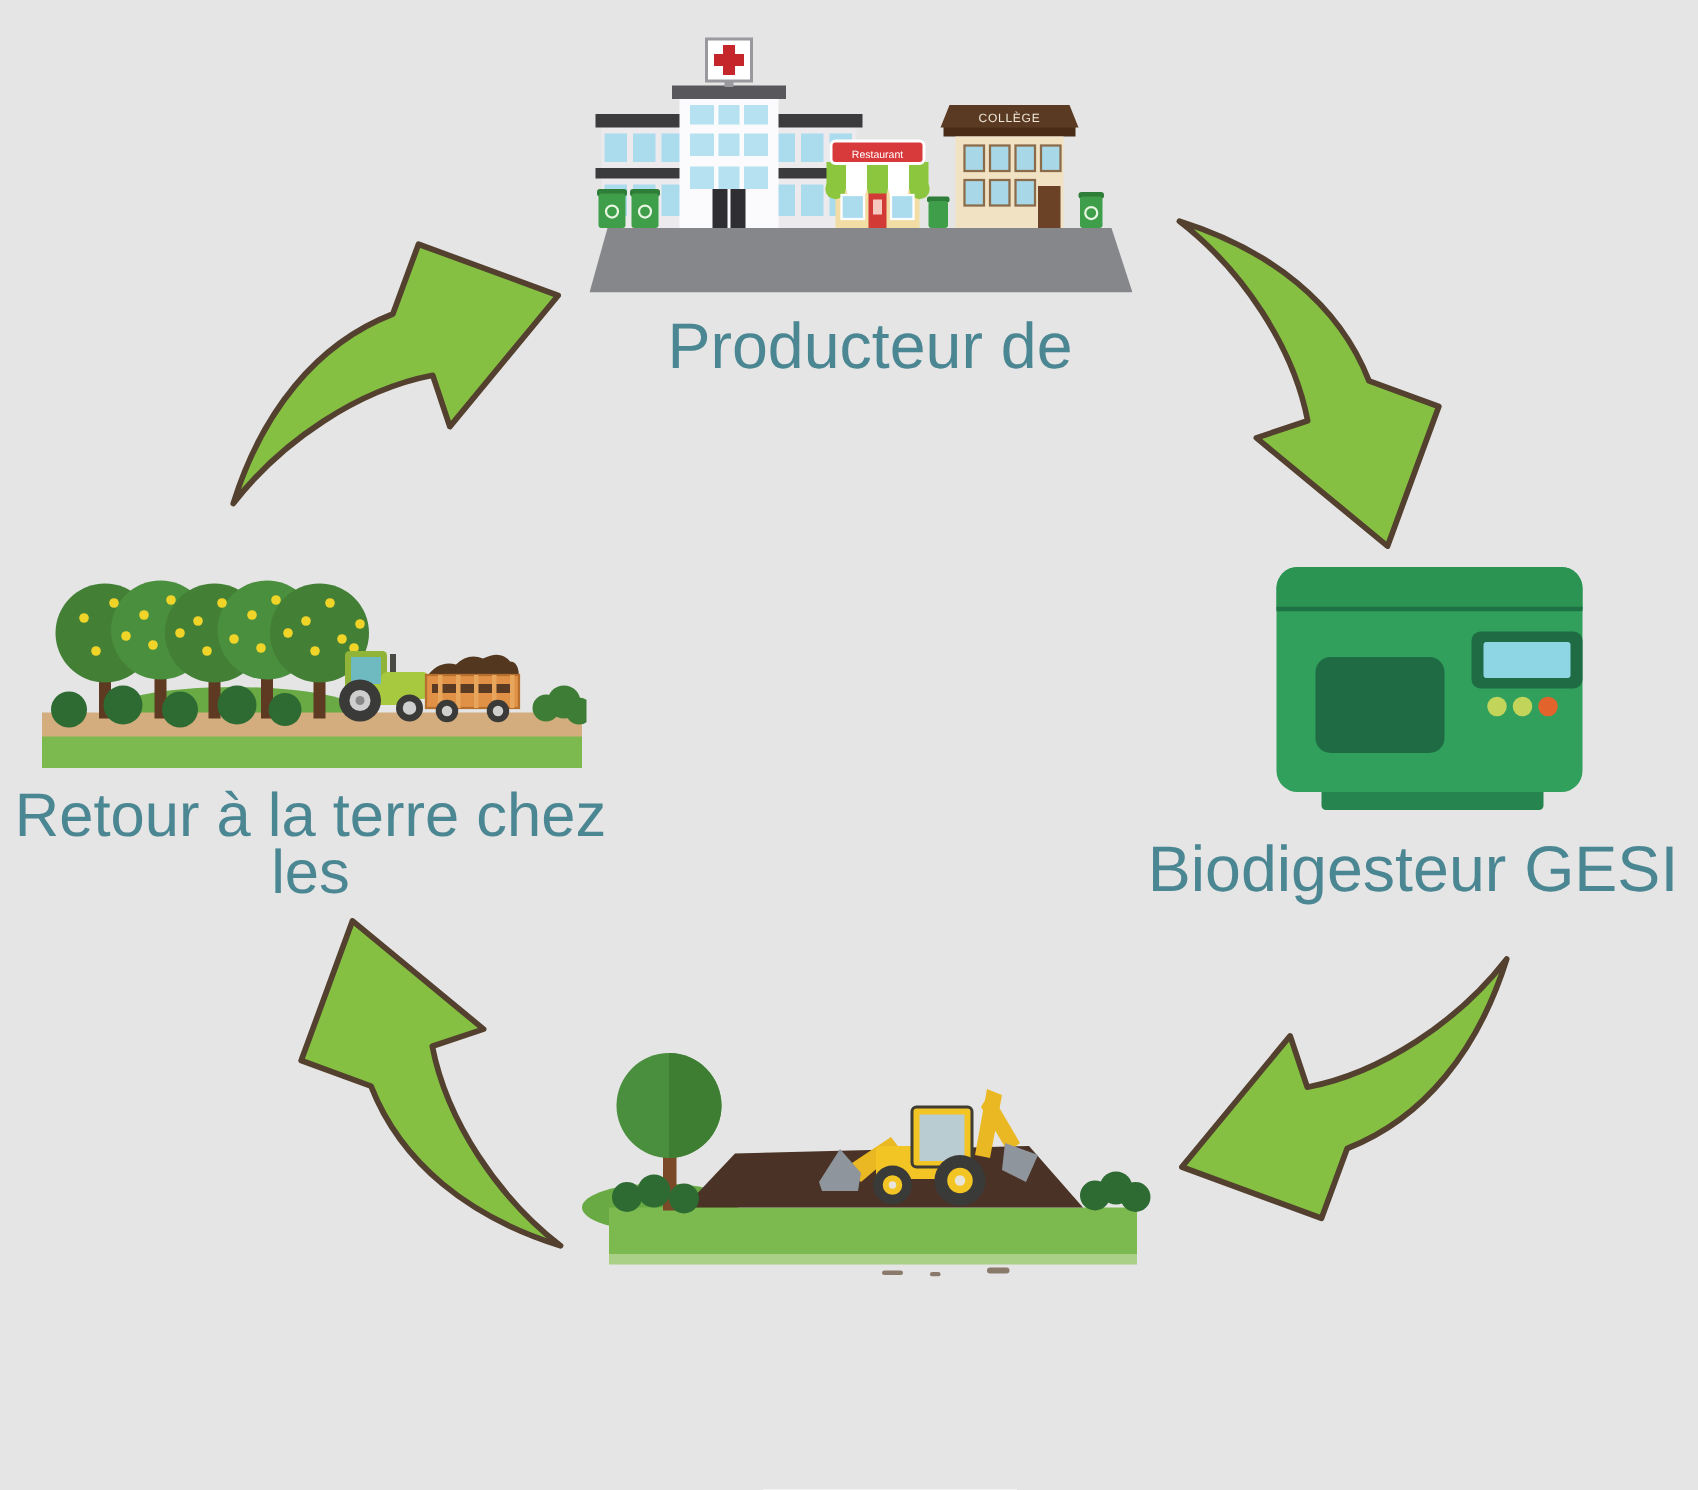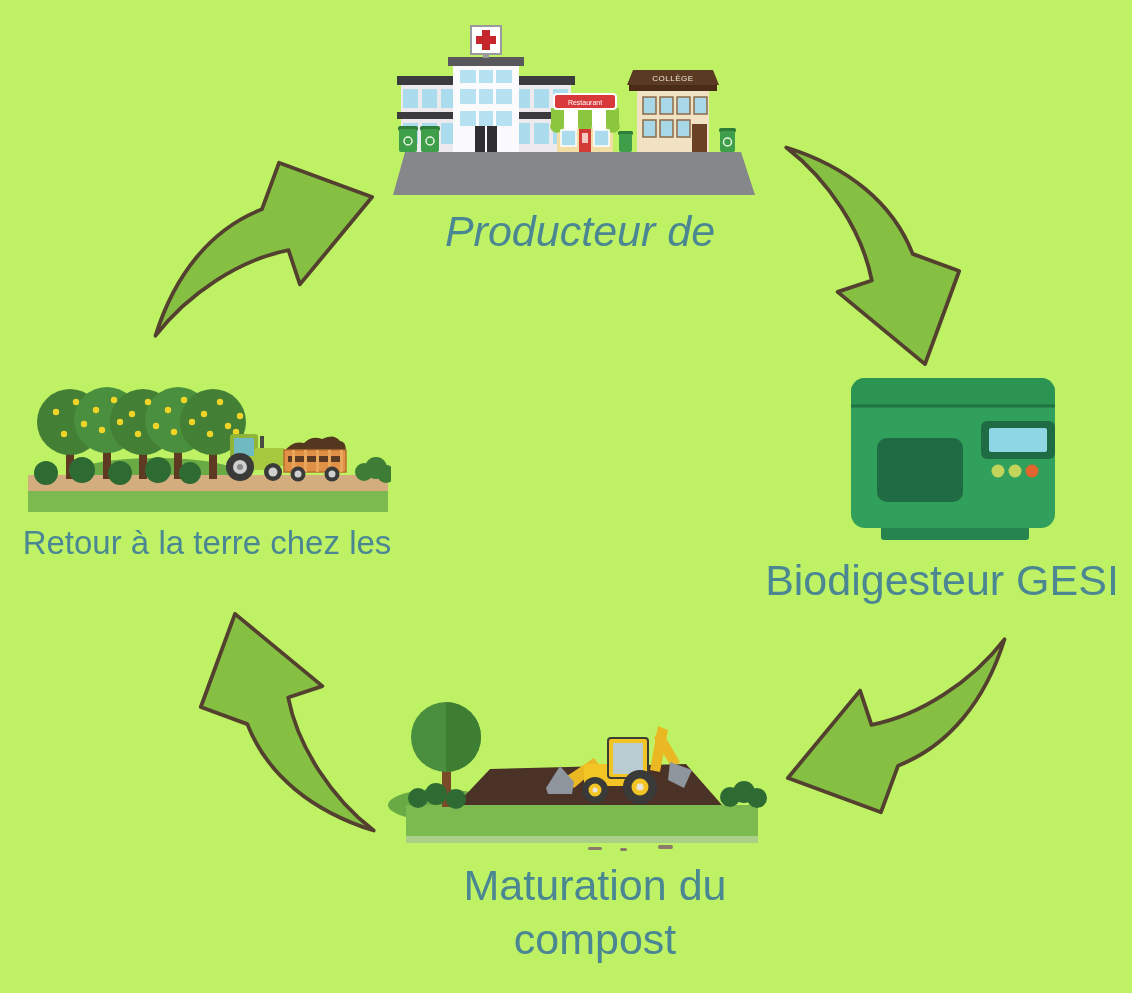--- a/index.html
+++ b/index.html
@@ -1,26 +1,26 @@
 <!DOCTYPE html>
 <html><head>
 <meta charset="utf-8">
 <style>
   html,body { margin:0; padding:0; background:#ffffff; }
   .canvas {
-    position:relative; width:1132px; height:993px; background:#bef264;
+    position:relative; width:1132px; height:993px; background:#e5e5e5;
     font-family:"Liberation Sans", sans-serif; overflow:hidden;
   }
   .illus { position:absolute; }
   .node-label {
     position:absolute; color:#4b8793; text-align:center;
     font-family:"Liberation Sans", sans-serif;
   }
   .lbl-lg { font-size:43px; line-height:52px; }
-  .lbl-sm { font-size:33px; line-height:38px; }
+  .lbl-sm { font-size:41px; line-height:38px; }
   .arrow { position:absolute; width:190px; height:228px; }
   .rot90  { transform:rotate(90deg); }
   .rot180 { transform:rotate(180deg); }
   .rot270 { transform:rotate(270deg); }
 </style>
 </head>
 <body>
 
 <div class="canvas">
 
@@ -106,21 +106,21 @@
       <rect x="284" y="108" width="13" height="17" fill="#a8d8e8" stroke="#8a6b4a" stroke-width="1.5"></rect>
       <rect x="299" y="112" width="15" height="28" fill="#6b4226"></rect>
     </g>
     <g>
       <rect x="326" y="116" width="17" height="4.5" rx="2" fill="#2e7d38"></rect>
       <rect x="327" y="119" width="15" height="21" rx="2" fill="#3f9e49"></rect>
       <circle cx="334.5" cy="130" r="4" fill="none" stroke="#e8f5e2" stroke-width="1.5"></circle>
     </g>
   </svg>
 
-  <div class="node-label lbl-lg" style="left:380px; top:205px; width:400px;font-style:italic;">
+  <div class="node-label lbl-lg" style="left:380px; top:205px; width:400px;">
     <div>Producteur de</div>
   </div>
 
   <svg class="arrow" style="left:773px; top:138px;" viewBox="0 0 200 240">
     <path d="M 14 10 C 78 30, 126 68, 147 122 L 196 140 L 160 238 L 68 162 L 104 150 C 94 98, 58 44, 14 10 Z" fill="#85c043" stroke="#53402e" stroke-width="4" stroke-linejoin="round"></path>
   </svg>
   <svg class="arrow rot90" style="left:805px; top:607px;" viewBox="0 0 200 240">
     <path d="M 14 10 C 78 30, 126 68, 147 122 L 196 140 L 160 238 L 68 162 L 104 150 C 94 98, 58 44, 14 10 Z" fill="#85c043" stroke="#53402e" stroke-width="4" stroke-linejoin="round"></path>
   </svg>
   <svg class="arrow rot180" style="left:197px; top:612px;" viewBox="0 0 200 240">
@@ -187,24 +187,20 @@
         <circle cx="252" cy="94" r="8.5" fill="#f2c525"></circle>
         <circle cx="252" cy="94" r="3.5" fill="#e8e4da"></circle>
     </g>
     <g fill="#8a7a6c">
       <rect x="200" y="154" width="14" height="3" rx="1.5"></rect>
       <rect x="232" y="155" width="7" height="3" rx="1.5"></rect>
       <rect x="270" y="152" width="15" height="4" rx="2"></rect>
     </g>
   </svg>
 
-  <div class="node-label lbl-lg" style="left:395px; top:858px; width:400px; line-height:54px;">
-    <div>Maturation du</div>
-    <div>compost</div>
-  </div>
 
   <svg class="illus" style="left:26px; top:372px;" width="365" height="140" viewBox="0 0 365 140">
     <g>
       <ellipse cx="130" cy="103" rx="85" ry="17" fill="#69aa45"></ellipse>
       <rect x="2" y="103" width="360" height="19" fill="#d4ad7e"></rect>
       <rect x="2" y="119" width="360" height="21" fill="#7cb94e"></rect>
     </g>
     <g>
       <rect x="40" y="70" width="8" height="37" fill="#5f3a22"></rect>
       <rect x="77" y="70" width="8" height="37" fill="#5f3a22"></rect>

